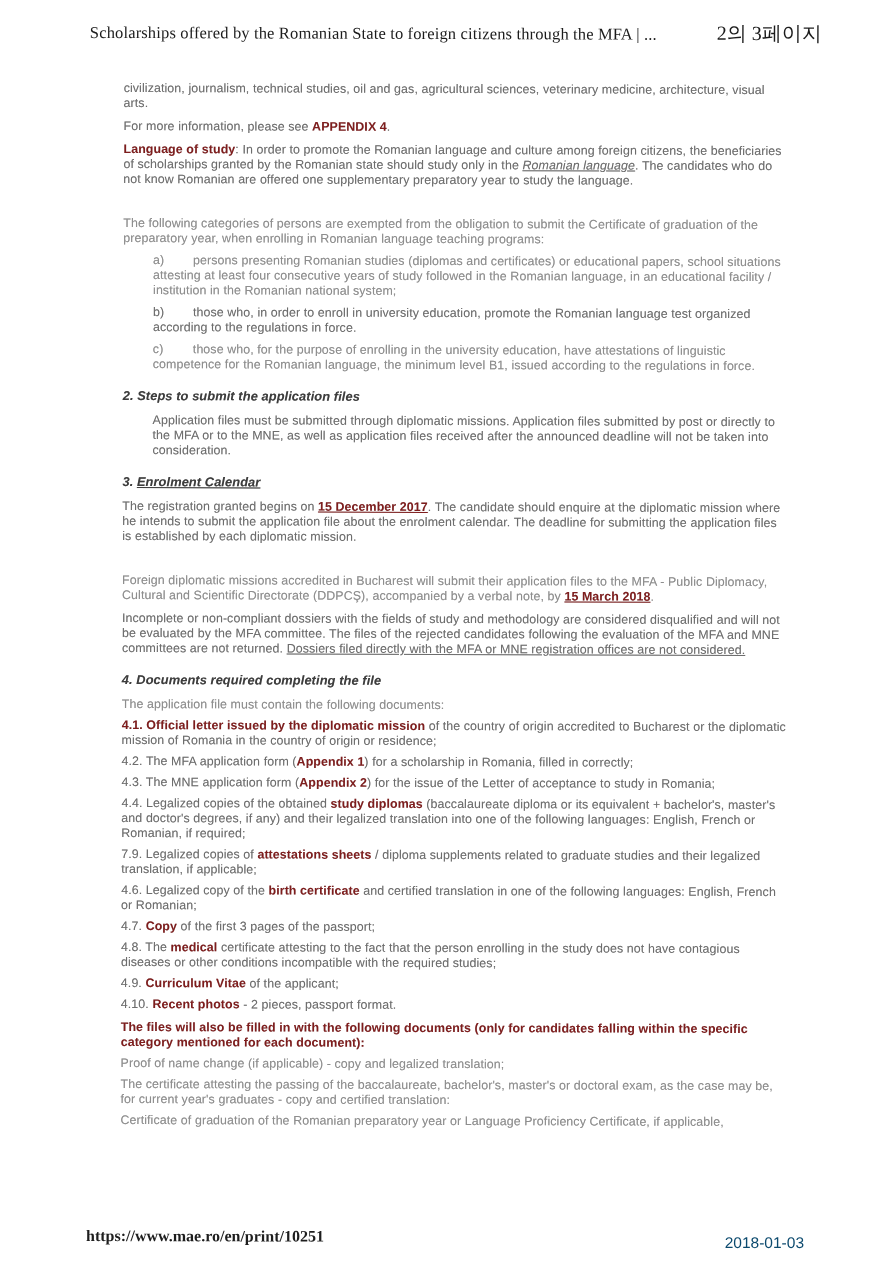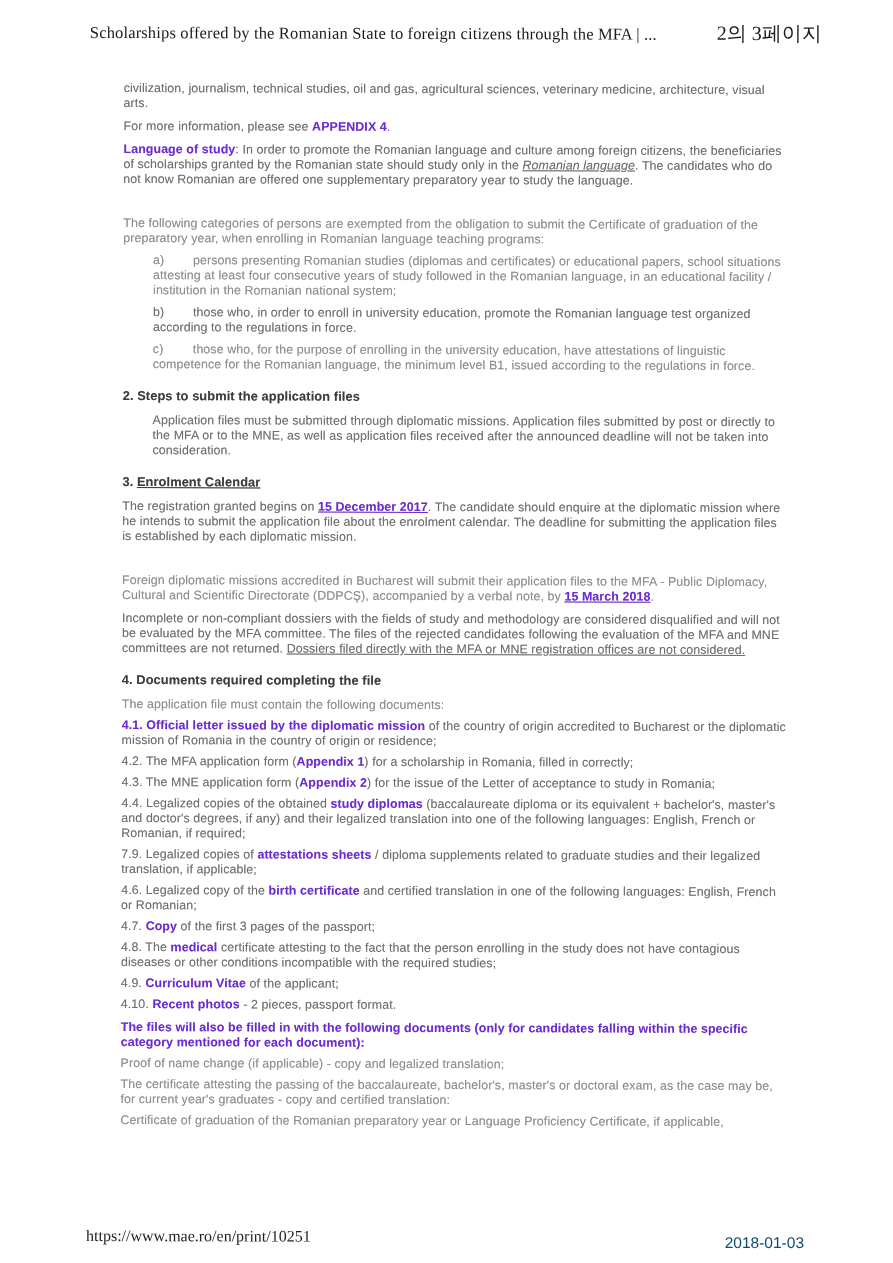--- a/index.html
+++ b/index.html
@@ -40,29 +40,29 @@
   .blk.light { color: #8e8e8e; }
   .blk.h {
     margin: 16px 0 10px 0;
     font-weight: bold; color: #3d3d3d;
     font-size: 12.8px;
     text-shadow: 0 0 0.5px rgba(70,70,70,0.45);
   }
   .blk.ind { padding-left: 30px; }
   .blk.li { margin-top: 7px; padding-left: 30px; }
   .lab { display: inline-block; width: 40px; }
-  .run.b { font-weight: bold; color: #6d28d9; }
-  .h .run.b, .h .run { color: inherit; }
+  .run.b { font-weight: bold; color: #7f1d1d; }
+  .h .run.b, .h .run { color: inherit; font-style: italic; }
   .run.i { font-style: italic; }
   .run.u { text-decoration: underline; }
   
   .ftr-url {
     position: absolute; left: 88px; top: 1228px;
     font-family: "Liberation Serif", serif;
-    font-size: 16px; color: #1e1e1e;
+    font-size: 16px; color: #1e1e1e; font-weight: bold;
   }
   .ftr-date {
     position: absolute; right: 87px; top: 1233px;
     font-family: Liberation Sans, sans-serif;
     font-size: 15.5px; color: #0c4a6e;
   }
 </style>
 </head>
 <body>
 

